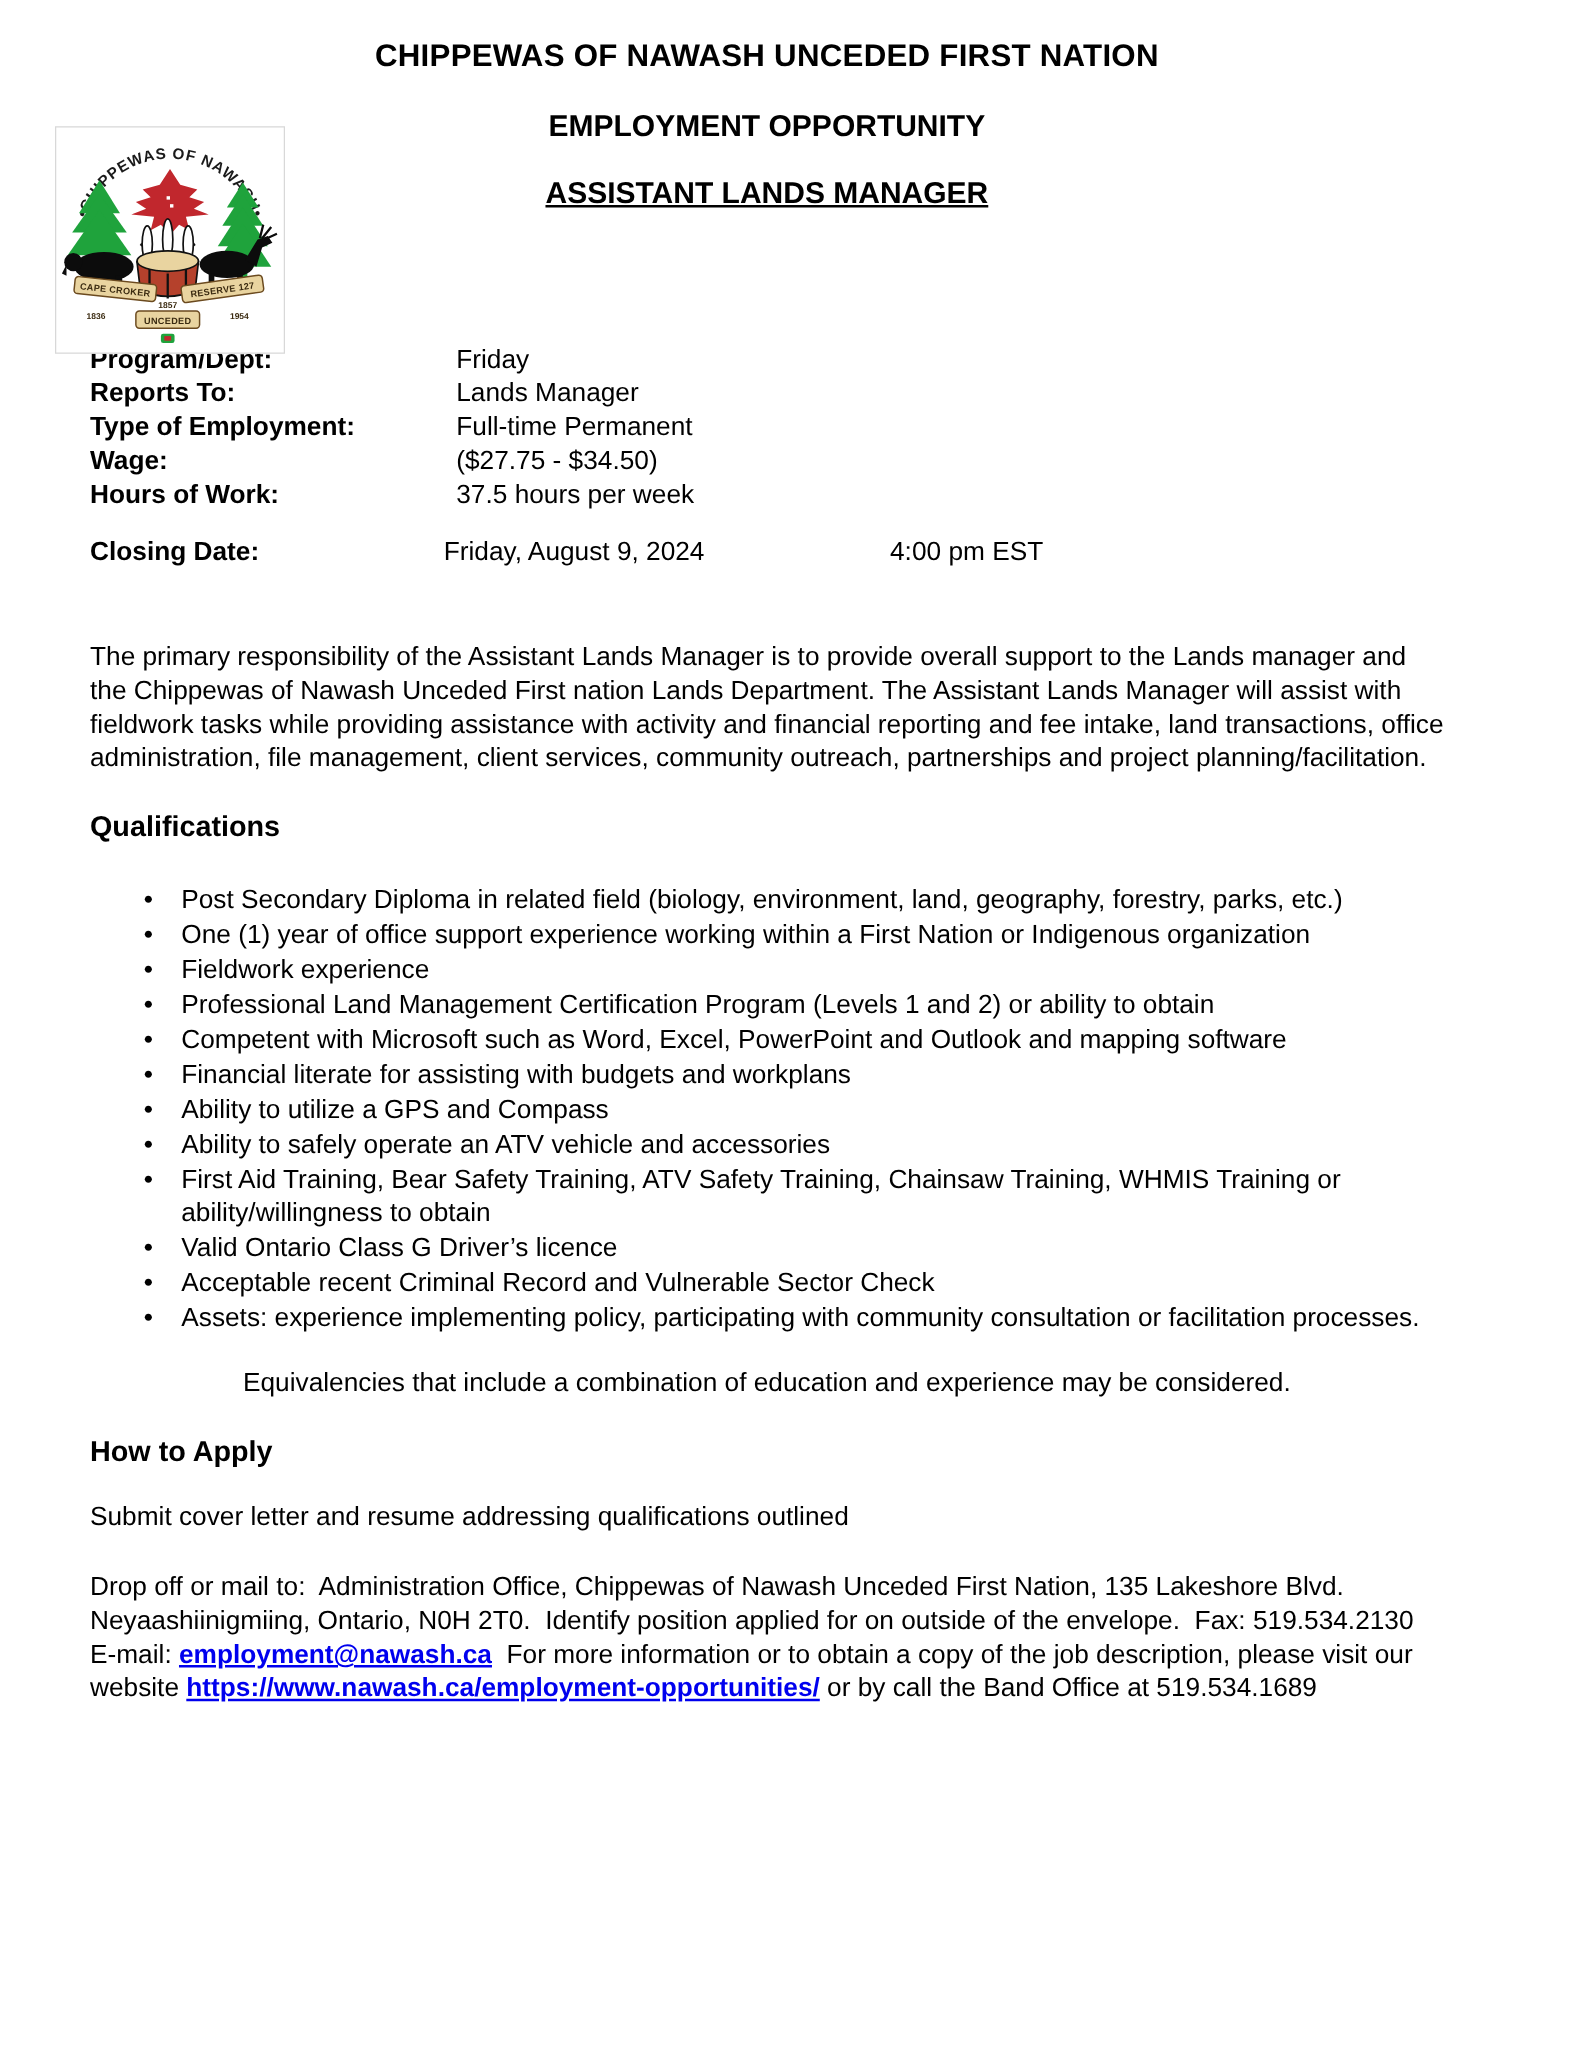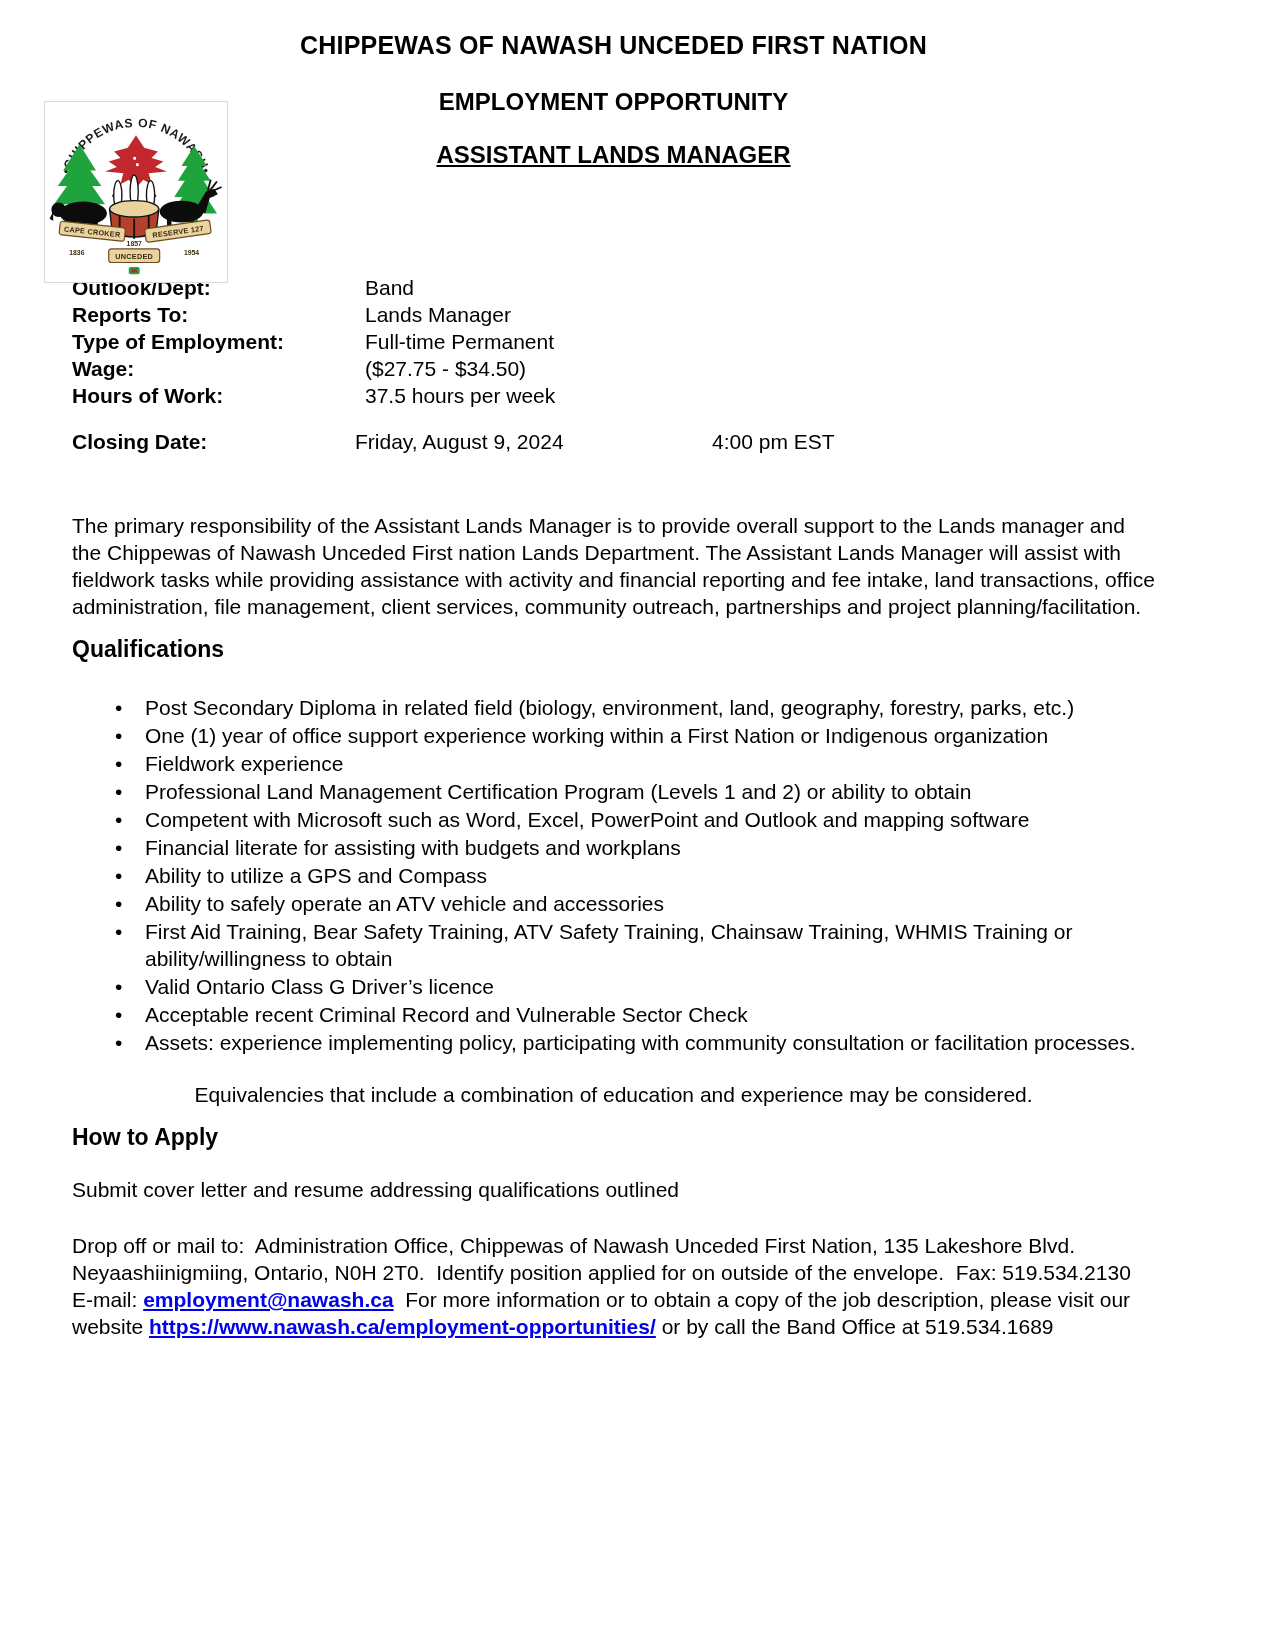--- a/index.html
+++ b/index.html
@@ -17,21 +17,21 @@
   h2.sub{font-size:24px;font-weight:bold;text-align:center;}
   .sub1{margin-top:29px;}
   .sub2{margin-top:26px;text-decoration:underline;}
   .details{margin-top:106px;}
   .row{display:flex;line-height:27px;}
   .lbl{width:293px;font-weight:bold;flex:0 0 auto;}
   .closing{margin-top:19px;}
   .closing .lbl{width:283px;}
   .closing-date{width:357px;flex:0 0 auto;}
   .summary{margin-top:57px;}
-  h3{font-size:23px;font-weight:bold;margin-top:15px;line-height:28px;}
+  h3{font-size:23px;font-weight:bold;margin-top:27px;line-height:28px;}
   ul.quals{list-style:none;margin-top:31px;padding-left:73px;}
   ul.quals li{position:relative;line-height:27px;margin-bottom:1px;}
   ul.quals li::before{content:"\2022";position:absolute;left:-30px;top:0;}
   .equiv{margin-top:25px;text-align:center;}
   h3.apply{}
   .submit{margin-top:25px;}
   .contact{margin-top:29px;white-space:pre-wrap;}
   .b{font-weight:normal;}
   a.doc-link{color:var(--link);font-weight:bold;cursor:pointer;}
   .logo-arc{font-size:13.5px;font-weight:bold;letter-spacing:.8px;fill:#1a1a1a;}
@@ -128,22 +128,22 @@
     </svg>
   </div>
 
   <div class="content">
     <h1>CHIPPEWAS OF NAWASH UNCEDED FIRST NATION</h1>
     <h2 class="sub sub1">EMPLOYMENT OPPORTUNITY</h2>
     <h2 class="sub sub2">ASSISTANT LANDS MANAGER</h2>
 
     <div class="details">
       <div class="row">
-        <span class="lbl">Outlook/Dept:</span>
-        <span class="val">Band</span>
+        <span class="lbl">Program/Dept:</span>
+        <span class="val">Friday</span>
       </div>
       <div class="row">
         <span class="lbl">Reports To:</span>
         <span class="val">Lands Manager</span>
       </div>
       <div class="row">
         <span class="lbl">Type of Employment:</span>
         <span class="val">Full-time Permanent</span>
       </div>
       <div class="row">

